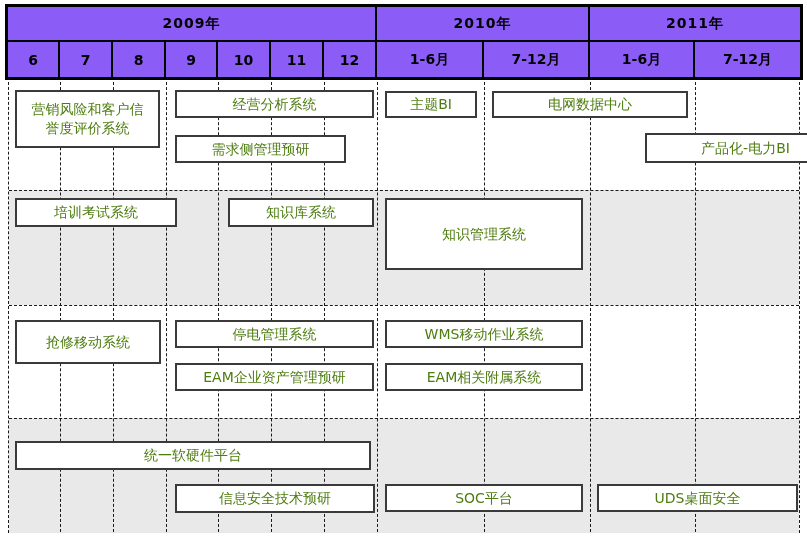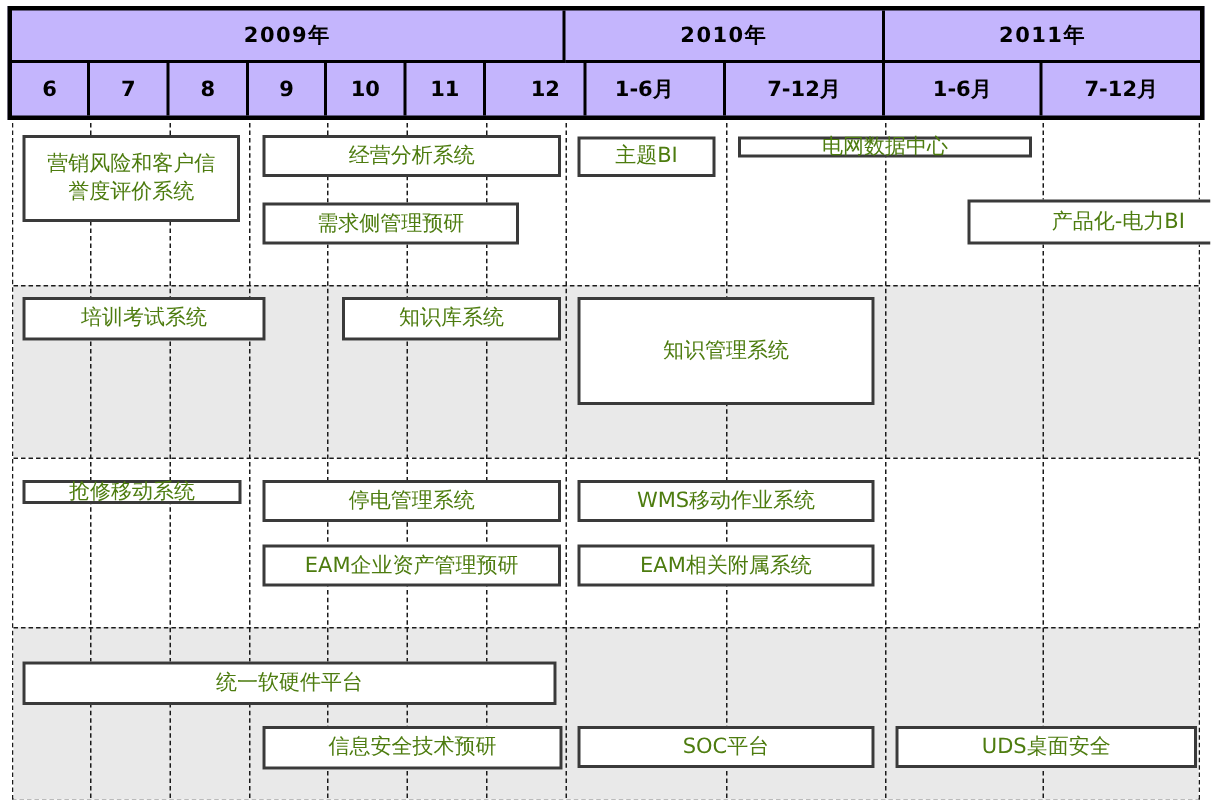--- a/index.html
+++ b/index.html
@@ -11,21 +11,21 @@
     font-family: "DejaVu Sans", sans-serif;
     overflow: hidden;
   }
   
   .header-frame {
     position: absolute;
     left: 5px; top: 4px;
     width: 798px; height: 76px;
     box-sizing: border-box;
     border: 3px solid #000000;
-    background: #c4b5fd;
+    background: #8b5cf6;
     z-index: 3;
   }
   .year-cell {
     position: absolute;
     top: 0; height: 35px;
     box-sizing: border-box;
     border-bottom: 2px solid #000000;
     display: flex; align-items: center; justify-content: center;
     font-size: 14px; font-weight: bold; color: #000000;
     letter-spacing: 1px;
@@ -83,21 +83,21 @@
   <div class="header-frame">
       <div class="year-cell vdiv" style="left: 0px; width: 369px;">2009年</div>
       <div class="year-cell vdiv" style="left: 369px; width: 213px;">2010年</div>
       <div class="year-cell" style="left: 582px; width: 210px;">2011年</div>
       <div class="month-cell vdiv" style="left: 0px; width: 52px;">6</div>
       <div class="month-cell vdiv" style="left: 52px; width: 53px;">7</div>
       <div class="month-cell vdiv" style="left: 105px; width: 53px;">8</div>
       <div class="month-cell vdiv" style="left: 158px; width: 52px;">9</div>
       <div class="month-cell vdiv" style="left: 210px; width: 53px; text-align: right;">10</div>
       <div class="month-cell vdiv" style="left: 263px; width: 53px;">11</div>
-      <div class="month-cell vdiv" style="left: 316px; width: 53px; margin-left: 14px;">12</div>
+      <div class="month-cell vdiv" style="left: 316px; width: 53px;">12</div>
       <div class="month-cell vdiv" style="left: 369px; width: 107px;">1-6月</div>
       <div class="month-cell vdiv" style="left: 476px; width: 106px;">7-12月</div>
       <div class="month-cell vdiv" style="left: 582px; width: 105px;">1-6月</div>
       <div class="month-cell" style="left: 687px; width: 105px;">7-12月</div>
     </div>
   <div class="timeline-content">
       <div class="band" style="top: 0px; height: 113px; background: rgb(255, 255, 255);"></div>
       <div class="band hsep" style="top: 113px; height: 115px; background: rgb(233, 233, 233);"></div>
       <div class="band hsep" style="top: 228px; height: 113px; background: rgb(255, 255, 255);"></div>
       <div class="band hsep" style="top: 341px; height: 115px; background: rgb(233, 233, 233);"></div>
@@ -109,26 +109,26 @@
       <div class="vline" style="left: 315px;"></div>
       <div class="vline" style="left: 368px;"></div>
       <div class="vline" style="left: 475px;"></div>
       <div class="vline" style="left: 581px;"></div>
       <div class="vline" style="left: 686px;"></div>
     </div>
 <div class="project-box" style="left: 15px; top: 90px; width: 145px; height: 58px;">营销风险和客户信誉度评价系统</div>
     <div class="project-box" style="left: 175px; top: 90px; width: 199px; height: 28px;">经营分析系统</div>
     <div class="project-box" style="left: 175px; top: 135px; width: 171px; height: 28px;">需求侧管理预研</div>
     <div class="project-box" style="left: 385px; top: 91px; width: 92px; height: 27px;">主题BI</div>
-    <div class="project-box" style="left: 492px; top: 91px; width: 196px; height: 14px;">电网数据中心</div>
+    <div class="project-box" style="left: 492px; top: 91px; width: 196px; height: 27px;">电网数据中心</div>
     <div class="project-box" style="left: 597px; top: 133px; width: 201px; height: 30px; margin-left: 48px;">产品化-电力BI</div>
     <div class="project-box" style="left: 15px; top: 198px; width: 162px; height: 29px;">培训考试系统</div>
     <div class="project-box" style="left: 228px; top: 198px; width: 146px; height: 29px;">知识库系统</div>
     <div class="project-box" style="left: 385px; top: 198px; width: 198px; height: 72px;">知识管理系统</div>
-    <div class="project-box" style="left: 15px; top: 320px; width: 146px; height: 16px;">抢修移动系统</div>
+    <div class="project-box" style="left: 15px; top: 320px; width: 146px; height: 44px;">抢修移动系统</div>
     <div class="project-box" style="left: 175px; top: 320px; width: 199px; height: 28px;">停电管理系统</div>
     <div class="project-box" style="left: 175px; top: 363px; width: 199px; height: 28px;">EAM企业资产管理预研</div>
     <div class="project-box" style="left: 385px; top: 320px; width: 198px; height: 28px;">WMS移动作业系统</div>
     <div class="project-box" style="left: 385px; top: 363px; width: 198px; height: 28px;">EAM相关附属系统</div>
     <div class="project-box" style="left: 15px; top: 441px; width: 356px; height: 29px;">统一软硬件平台</div>
     <div class="project-box" style="left: 175px; top: 484px; width: 200px; height: 29px;">信息安全技术预研</div>
     <div class="project-box" style="left: 385px; top: 484px; width: 198px; height: 28px;">SOC平台</div>
     <div class="project-box" style="left: 597px; top: 484px; width: 201px; height: 28px;">UDS桌面安全</div>
   </div>
 

